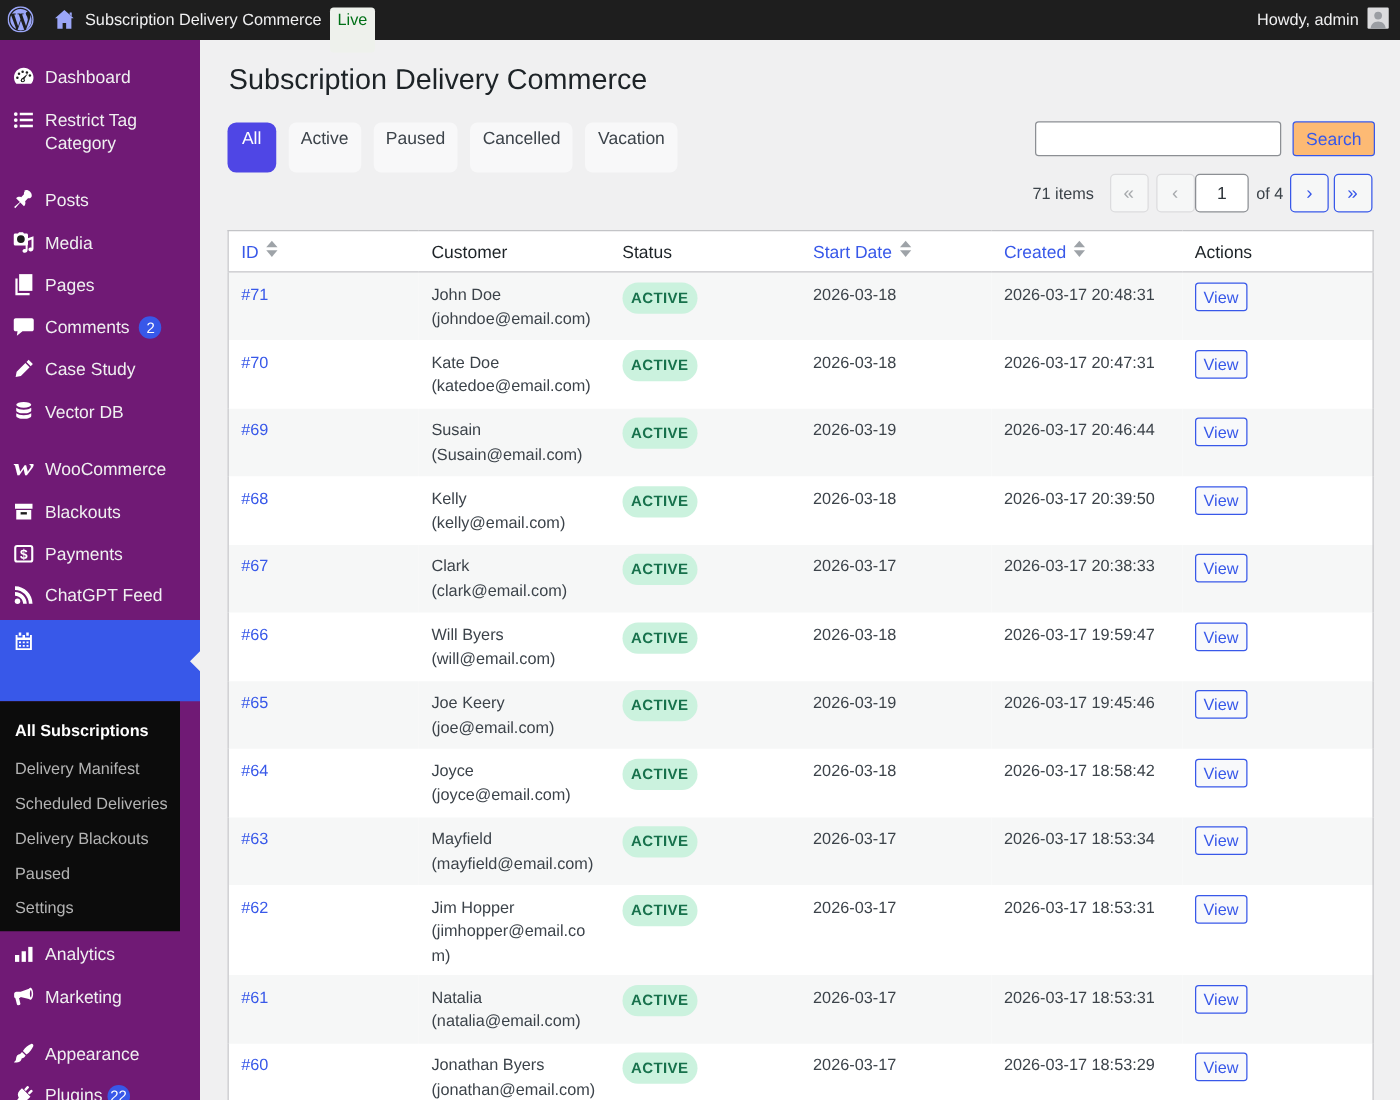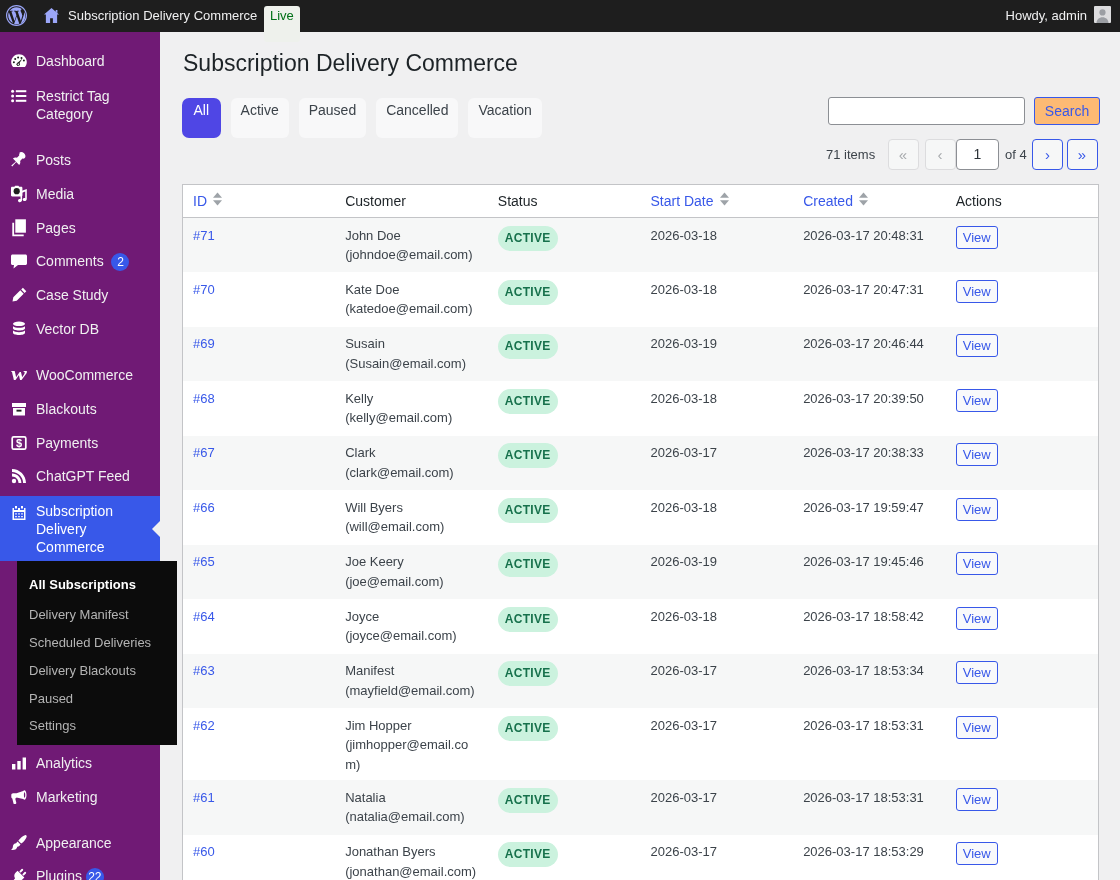--- a/index.html
+++ b/index.html
@@ -16,21 +16,21 @@
 
 .menu { position:absolute; left:0; top:32px; width:160px; height:848px; background:#701a75; z-index:40; }
 .mi { position:absolute; left:0; width:160px; height:34px; display:flex; align-items:center; color:#f0f0f1; font-size:14px; }
 .mi .ico { position:absolute; left:9px; width:20px; height:20px; display:flex; align-items:center; justify-content:center; }
 .mi .lbl { position:absolute; left:36px; line-height:18px; }
 .badge { display:inline-block; background:#3858e9; color:#fff; font-size:12px; border-radius:10px; min-width:18px; height:18px; line-height:18px; text-align:center; padding:0 2px; }
 .active-block { position:absolute; left:0; top:464px; width:160px; height:65px; background:#3858e9; color:#fff; }
 .active-block .lbl { position:absolute; left:36px; top:6px; font-size:14px; line-height:18px; }
 .active-block .ico { position:absolute; left:9px; top:7px; }
 .notch { position:absolute; right:0; top:25px; width:0; height:0; border-top:8px solid transparent; border-bottom:8px solid transparent; border-right:8px solid #f0f0f1; }
-.submenu { position:absolute; left:17px; top:529px; width:160px; height:184px; background:#0c0c0c; }
+.submenu { position:absolute; left:0; top:529px; width:144px; height:184px; background:#0c0c0c; }
 .smi { position:absolute; left:12px; font-size:13px; color:#b4b4b4; line-height:18px; }
 .smi.cur { color:#fff; font-weight:bold; }
 
 .h1 { position:absolute; left:183px; top:49.5px; font-size:23px; font-weight:400; color:#1d2327; }
 .filters { position:absolute; left:182px; top:98px; display:flex; gap:10px; }
 .fbtn { height:40px; line-height:24px; padding:0 10px; font-size:14px; color:#3c434a; background:#f8f8f9; border-radius:6px; }
 .fbtn.on { background:#4f46e5; color:#fff; border-radius:7px; padding:0 11.5px; }
 .searchbox { position:absolute; left:828px; top:97px; width:197px; height:28px; background:#fff; border:1px solid #8c8f94; border-radius:3px; }
 .searchbtn { position:absolute; left:1034px; top:97px; width:66px; height:28px; line-height:26px; text-align:center; background:#fdba74; border:1px solid #3858e9; border-radius:3px; color:#3858e9; font-size:14px; }
 .nitems { position:absolute; left:826px; top:147px; font-size:13px; color:#3c434a; }
@@ -203,21 +203,20 @@
             <path d="M3 3v2.9c6.1 0 11.1 5 11.1 11.1H17C17 9.3 10.7 3 3 3z"></path>
           </g>
         </svg>
       </span>
       <span class="lbl">ChatGPT Feed</span>
     </div>
   <div class="active-block">
     <span class="ico"><svg width="20" height="20" viewBox="0 0 20 20">
           <path fill="#ffffff" d="M6 3h2v2.5H6zm6 0h2v2.5h-2zM3.5 5H5v2h4V5h2v2h4V5h1.5v12h-13zm1.5 4v6.5h10V9zm1.2 1.2h1.6v1.4H6.2zm3 0h1.6v1.4H9.2zm3 0h1.6v1.4h-1.6zm-6 2.7h1.6v1.4H6.2zm3 0h1.6v1.4H9.2zm3 0h1.6v1.4h-1.6z"></path>
         </svg></span>
-    <span class="lbl">Subscription<br>Delivery<br>Commerce</span>
     <span class="notch"></span>
   </div>
   <div class="submenu">
     <div class="smi cur" style="top:15px">All Subscriptions</div>
     <div class="smi" style="top:45px">Delivery Manifest</div>
     <div class="smi" style="top:73px">Scheduled Deliveries</div>
     <div class="smi" style="top:101px">Delivery Blackouts</div>
     <div class="smi" style="top:128.5px">Paused</div>
     <div class="smi" style="top:156px">Settings</div>
   </div>
@@ -369,21 +368,21 @@
 <tr>
 <td><a class="idl" href="#">#64</a></td>
 <td>Joyce (joyce@email.com)</td>
 <td><span class="stat">ACTIVE</span></td>
 <td>2026-03-18</td>
 <td>2026-03-17 18:58:42</td>
 <td><span class="viewbtn">View</span></td>
 </tr>
 <tr class="alt">
 <td><a class="idl" href="#">#63</a></td>
-<td>Manifest (mayfield@email.com)</td>
+<td>Mayfield (mayfield@email.com)</td>
 <td><span class="stat">ACTIVE</span></td>
 <td>2026-03-17</td>
 <td>2026-03-17 18:53:34</td>
 <td><span class="viewbtn">View</span></td>
 </tr>
 <tr class="r62">
 <td><a class="idl" href="#">#62</a></td>
 <td>Jim Hopper (jimhopper@email.com)</td>
 <td><span class="stat">ACTIVE</span></td>
 <td>2026-03-17</td>

